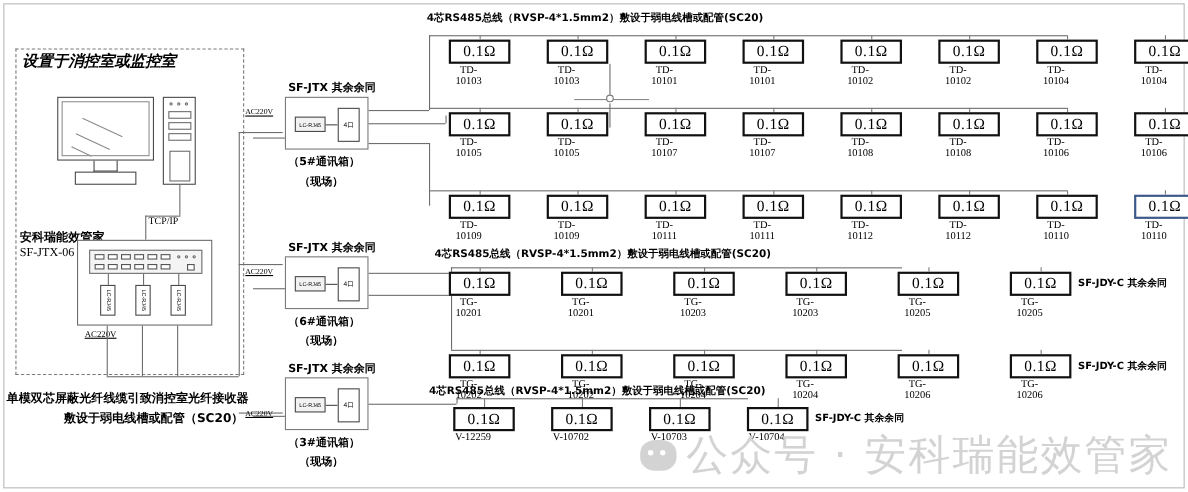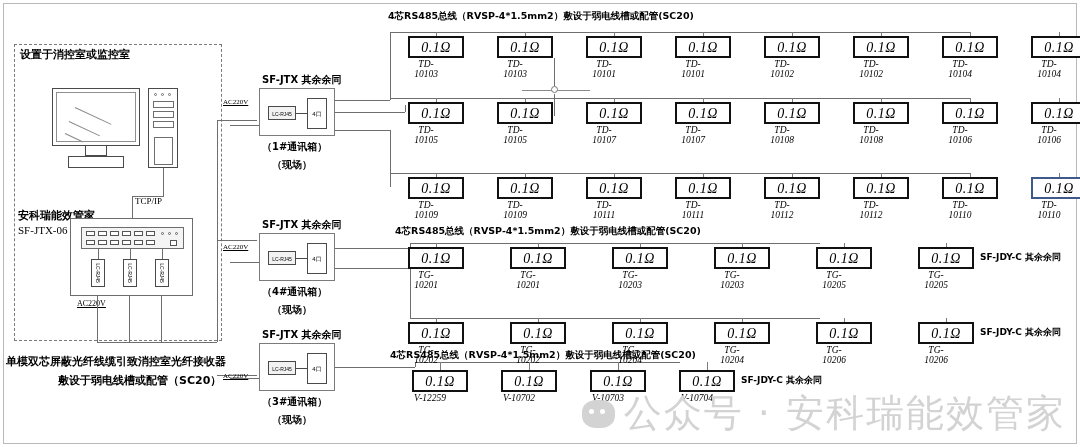--- a/index.html
+++ b/index.html
@@ -15,21 +15,21 @@
   .border-frame {
     position:absolute; left:3px; top:3px; width:1074px; height:441px;
     border:1px solid #b9b9b9;
   }
   .dashed-room {
     position:absolute; left:14px; top:44px; width:208px; height:297px;
     border:1px dashed #7a7a7a;
   }
   .txt { position:absolute; white-space:nowrap; color:#000; }
   .cn { font-family:"DejaVu Sans","Liberation Sans",sans-serif; font-weight:bold; }
-  .lbl-sm { font-size:11px; }
+  .lbl-sm { font-size:14px;font-style:italic; }
 
   
   .ln { position:absolute; background:#6e6e6e; }
   .lnh { height:1px; }
   .lnv { width:1px; }
 
   
   .mon-screen {
     position:absolute; left:52px; top:88px; width:88px; height:58px;
     border:1px solid #4a4a4a; background:#fff;
@@ -69,21 +69,21 @@
 
   
   .jtx { position:absolute; width:76px; height:48px; border:1.5px solid #7b7b7b; background:#fff; }
   .jtx .inA { position:absolute; left:8px; top:17px; width:28px; height:14px; border:1px solid #4a4a4a; background:#f2f2f2;
               font-size:5px; text-align:center; line-height:14px; }
   .jtx .inB { position:absolute; left:47px; top:9px; width:20px; height:31px; border:1px solid #4a4a4a; background:#fff;
               font-size:6px; text-align:center; line-height:31px; }
   .jtx .inLink { position:absolute; left:36px; top:24px; width:11px; height:1px; background:#4a4a4a; }
 
   
-  .node { position:absolute; width:36px;font-style:italic; }
+  .node { position:absolute; width:36px; }
   .node .box {
     width:56px; height:22px; border:2px solid #111; background:#fff;
     font-size:14px; text-align:center; line-height:20px;
     font-family:"Liberation Serif","DejaVu Serif",serif; letter-spacing:0.5px;
   }
   .node.blue .box { border-color:#3d5a8a; }
   .node .tag {
     margin-top:1px; text-align:center; font-size:9.5px;
     font-family:"Liberation Serif","DejaVu Serif",serif;
   }
@@ -182,39 +182,39 @@
 
   <div class="txt cn" style="left:6px;top:354px;font-size:11px;">单模双芯屏蔽光纤线缆引致消控室光纤接收器</div>
   <div class="txt cn" style="left:58px;top:373px;font-size:11px;">敷设于弱电线槽或配管（SC20）</div>
 
   <div class="txt cn" style="left:262px;top:73px;font-size:10px;">SF-JTX 其余余同</div>
   <div class="jtx" style="left:259px;top:88px;">
     <div class="inA">LC-RJ45</div>
     <div class="inLink"></div>
     <div class="inB">4口</div>
   </div>
-  <div class="txt cn" style="left:262px;top:140px;font-size:10px;">（1#通讯箱）</div>
+  <div class="txt cn" style="left:262px;top:140px;font-size:10px;">（5#通讯箱）</div>
   <div class="txt cn" style="left:272px;top:158px;font-size:10px;">（现场）</div>
   <div class="txt" style="left:223px;top:98px;font-size:7px;font-family:'Liberation Serif',serif;text-decoration:underline;">AC220V</div>
   <div class="ln lnh" style="left:230px;top:125px;width:29px;"></div>
 
   <div class="ln lnh" style="left:335px;top:100px;width:55px;"></div>
   <div class="ln lnv" style="left:390px;top:32px;height:68px;"></div>
   <div class="ln lnh" style="left:335px;top:112px;width:70px;"></div>
   <div class="ln lnv" style="left:405px;top:105px;height:7px;"></div>
   <div class="ln lnh" style="left:335px;top:130px;width:55px;"></div>
   <div class="ln lnv" style="left:390px;top:130px;height:57px;"></div>
 
   <div class="txt cn" style="left:262px;top:218px;font-size:10px;">SF-JTX 其余余同</div>
   <div class="jtx" style="left:259px;top:233px;">
     <div class="inA">LC-RJ45</div>
     <div class="inLink"></div>
     <div class="inB">4口</div>
   </div>
-  <div class="txt cn" style="left:262px;top:285px;font-size:10px;">（4#通讯箱）</div>
+  <div class="txt cn" style="left:262px;top:285px;font-size:10px;">（6#通讯箱）</div>
   <div class="txt cn" style="left:272px;top:303px;font-size:10px;">（现场）</div>
   <div class="txt" style="left:223px;top:243px;font-size:7px;font-family:'Liberation Serif',serif;text-decoration:underline;">AC220V</div>
   <div class="ln lnh" style="left:230px;top:262px;width:29px;"></div>
 
   <div class="ln lnh" style="left:335px;top:248px;width:75px;"></div>
   <div class="ln lnv" style="left:410px;top:243px;height:5px;"></div>
   <div class="ln lnh" style="left:335px;top:268px;width:75px;"></div>
   <div class="ln lnv" style="left:410px;top:268px;height:50px;"></div>
 
   <div class="txt cn" style="left:262px;top:328px;font-size:10px;">SF-JTX 其余余同</div>

